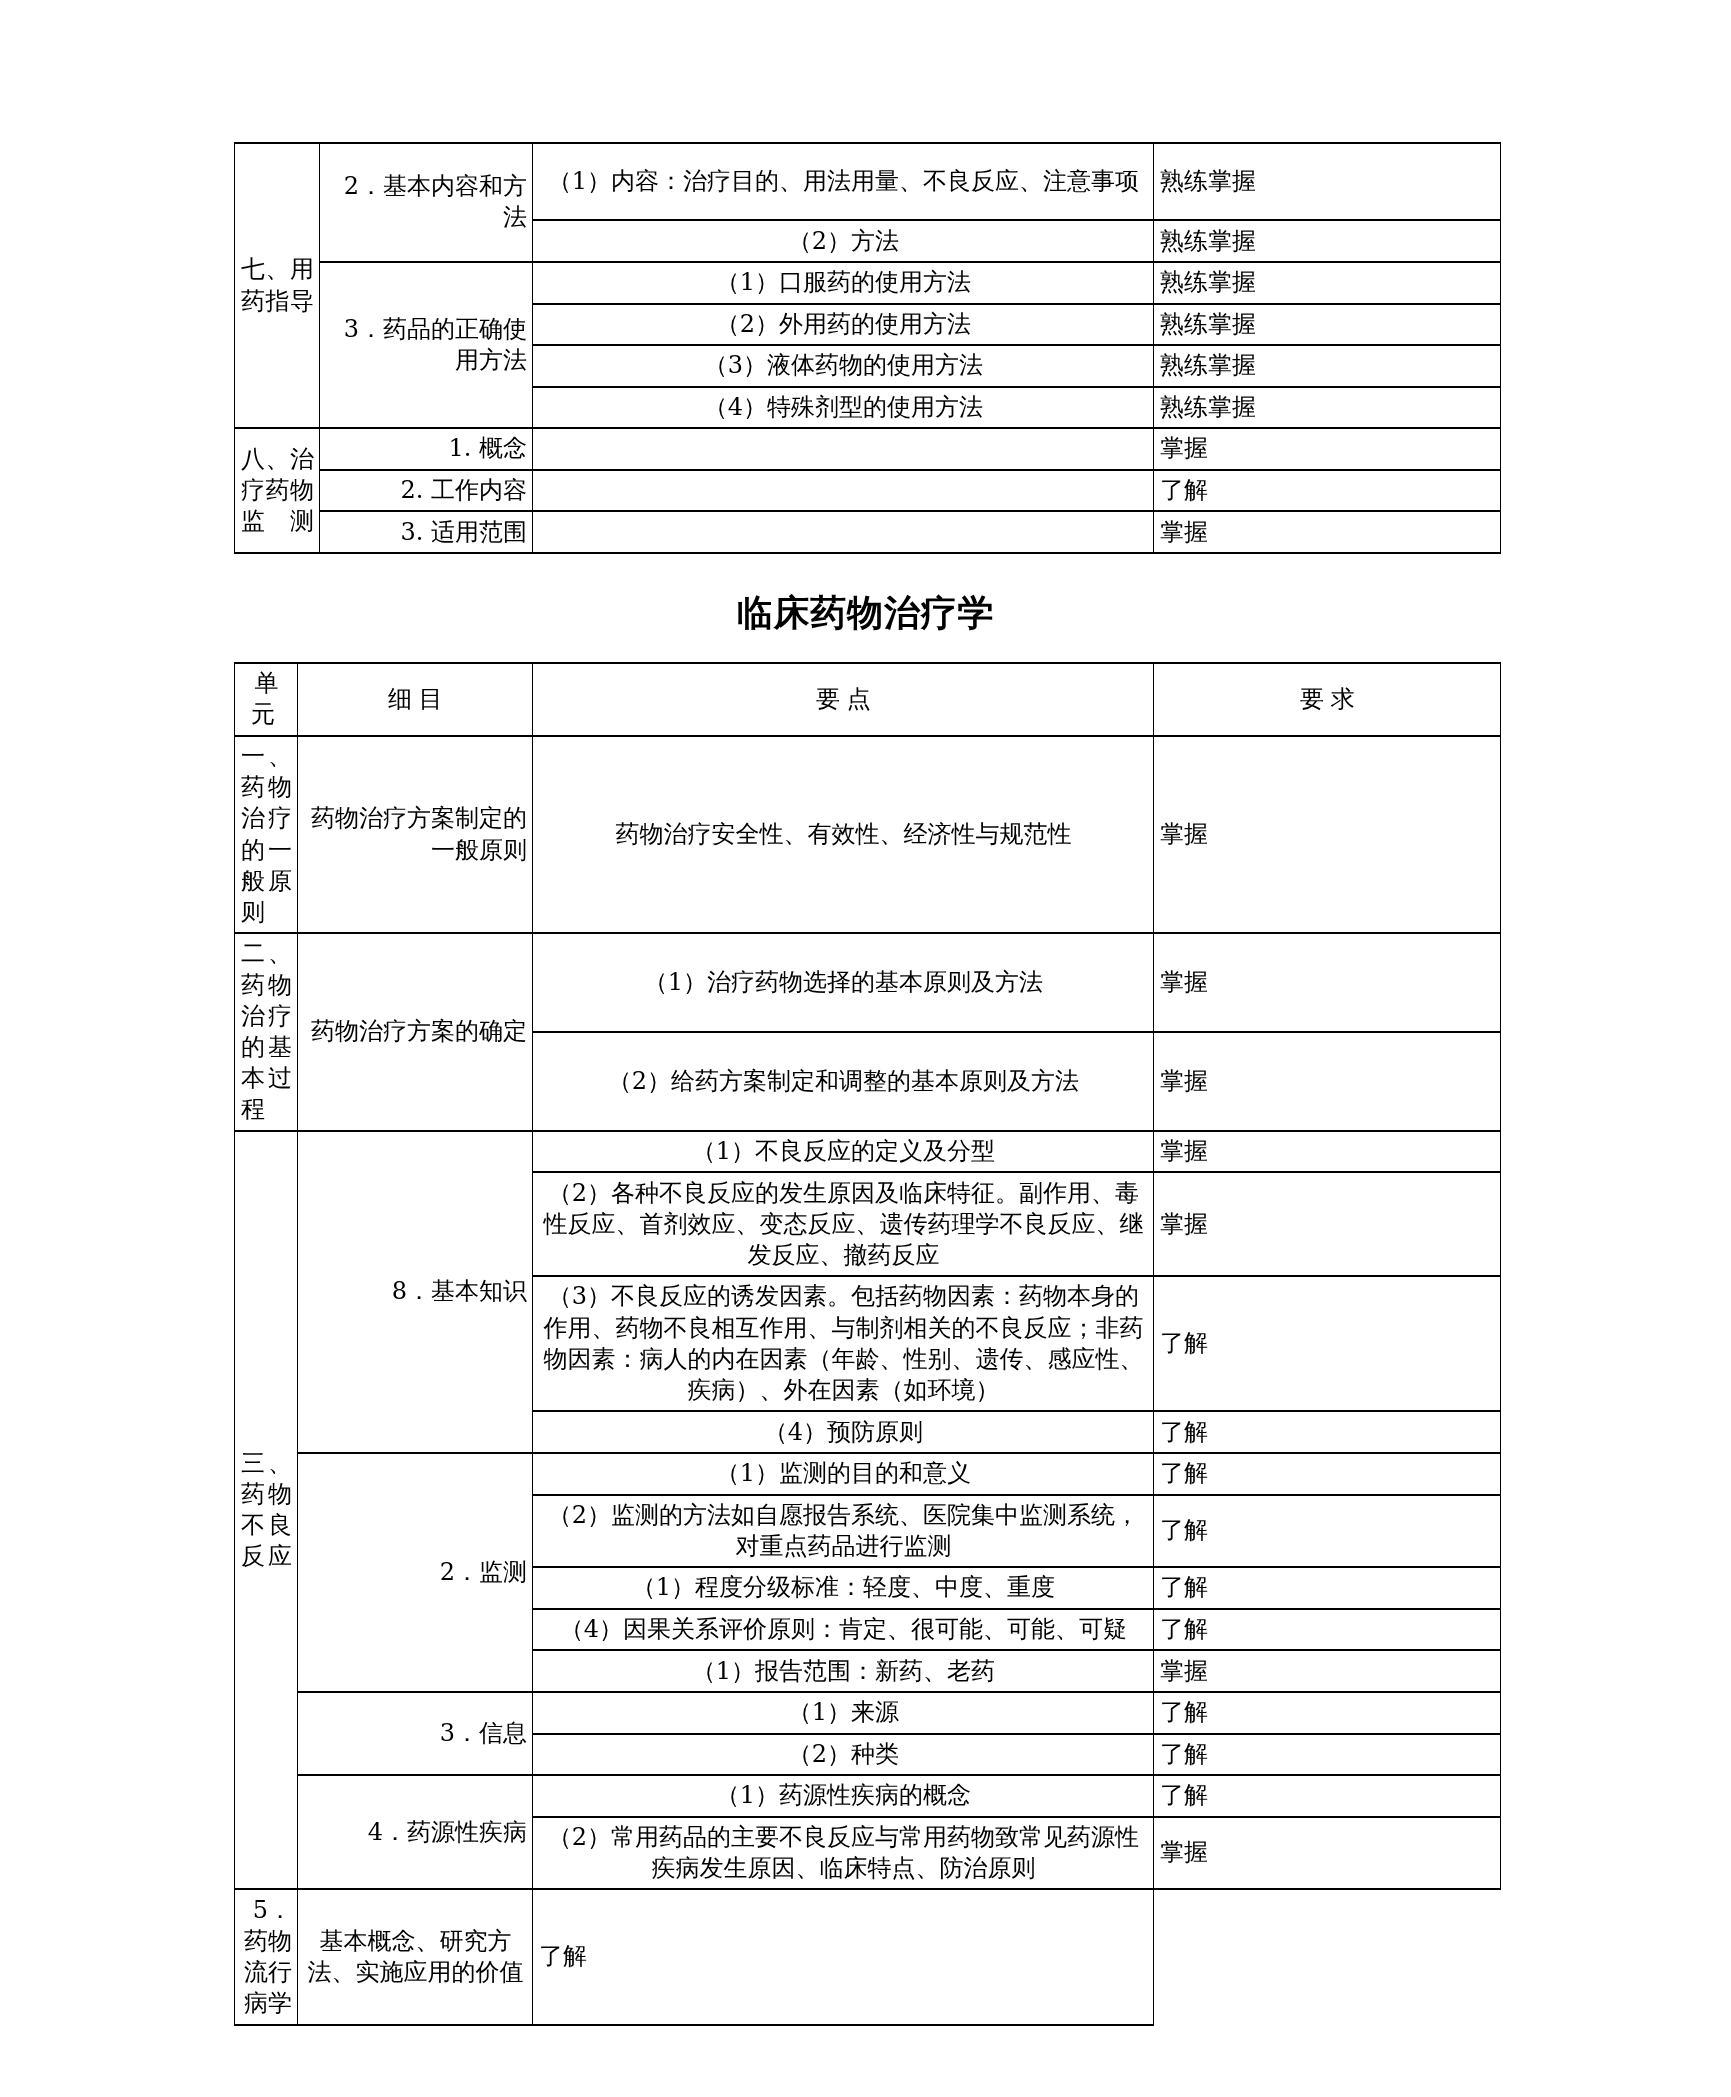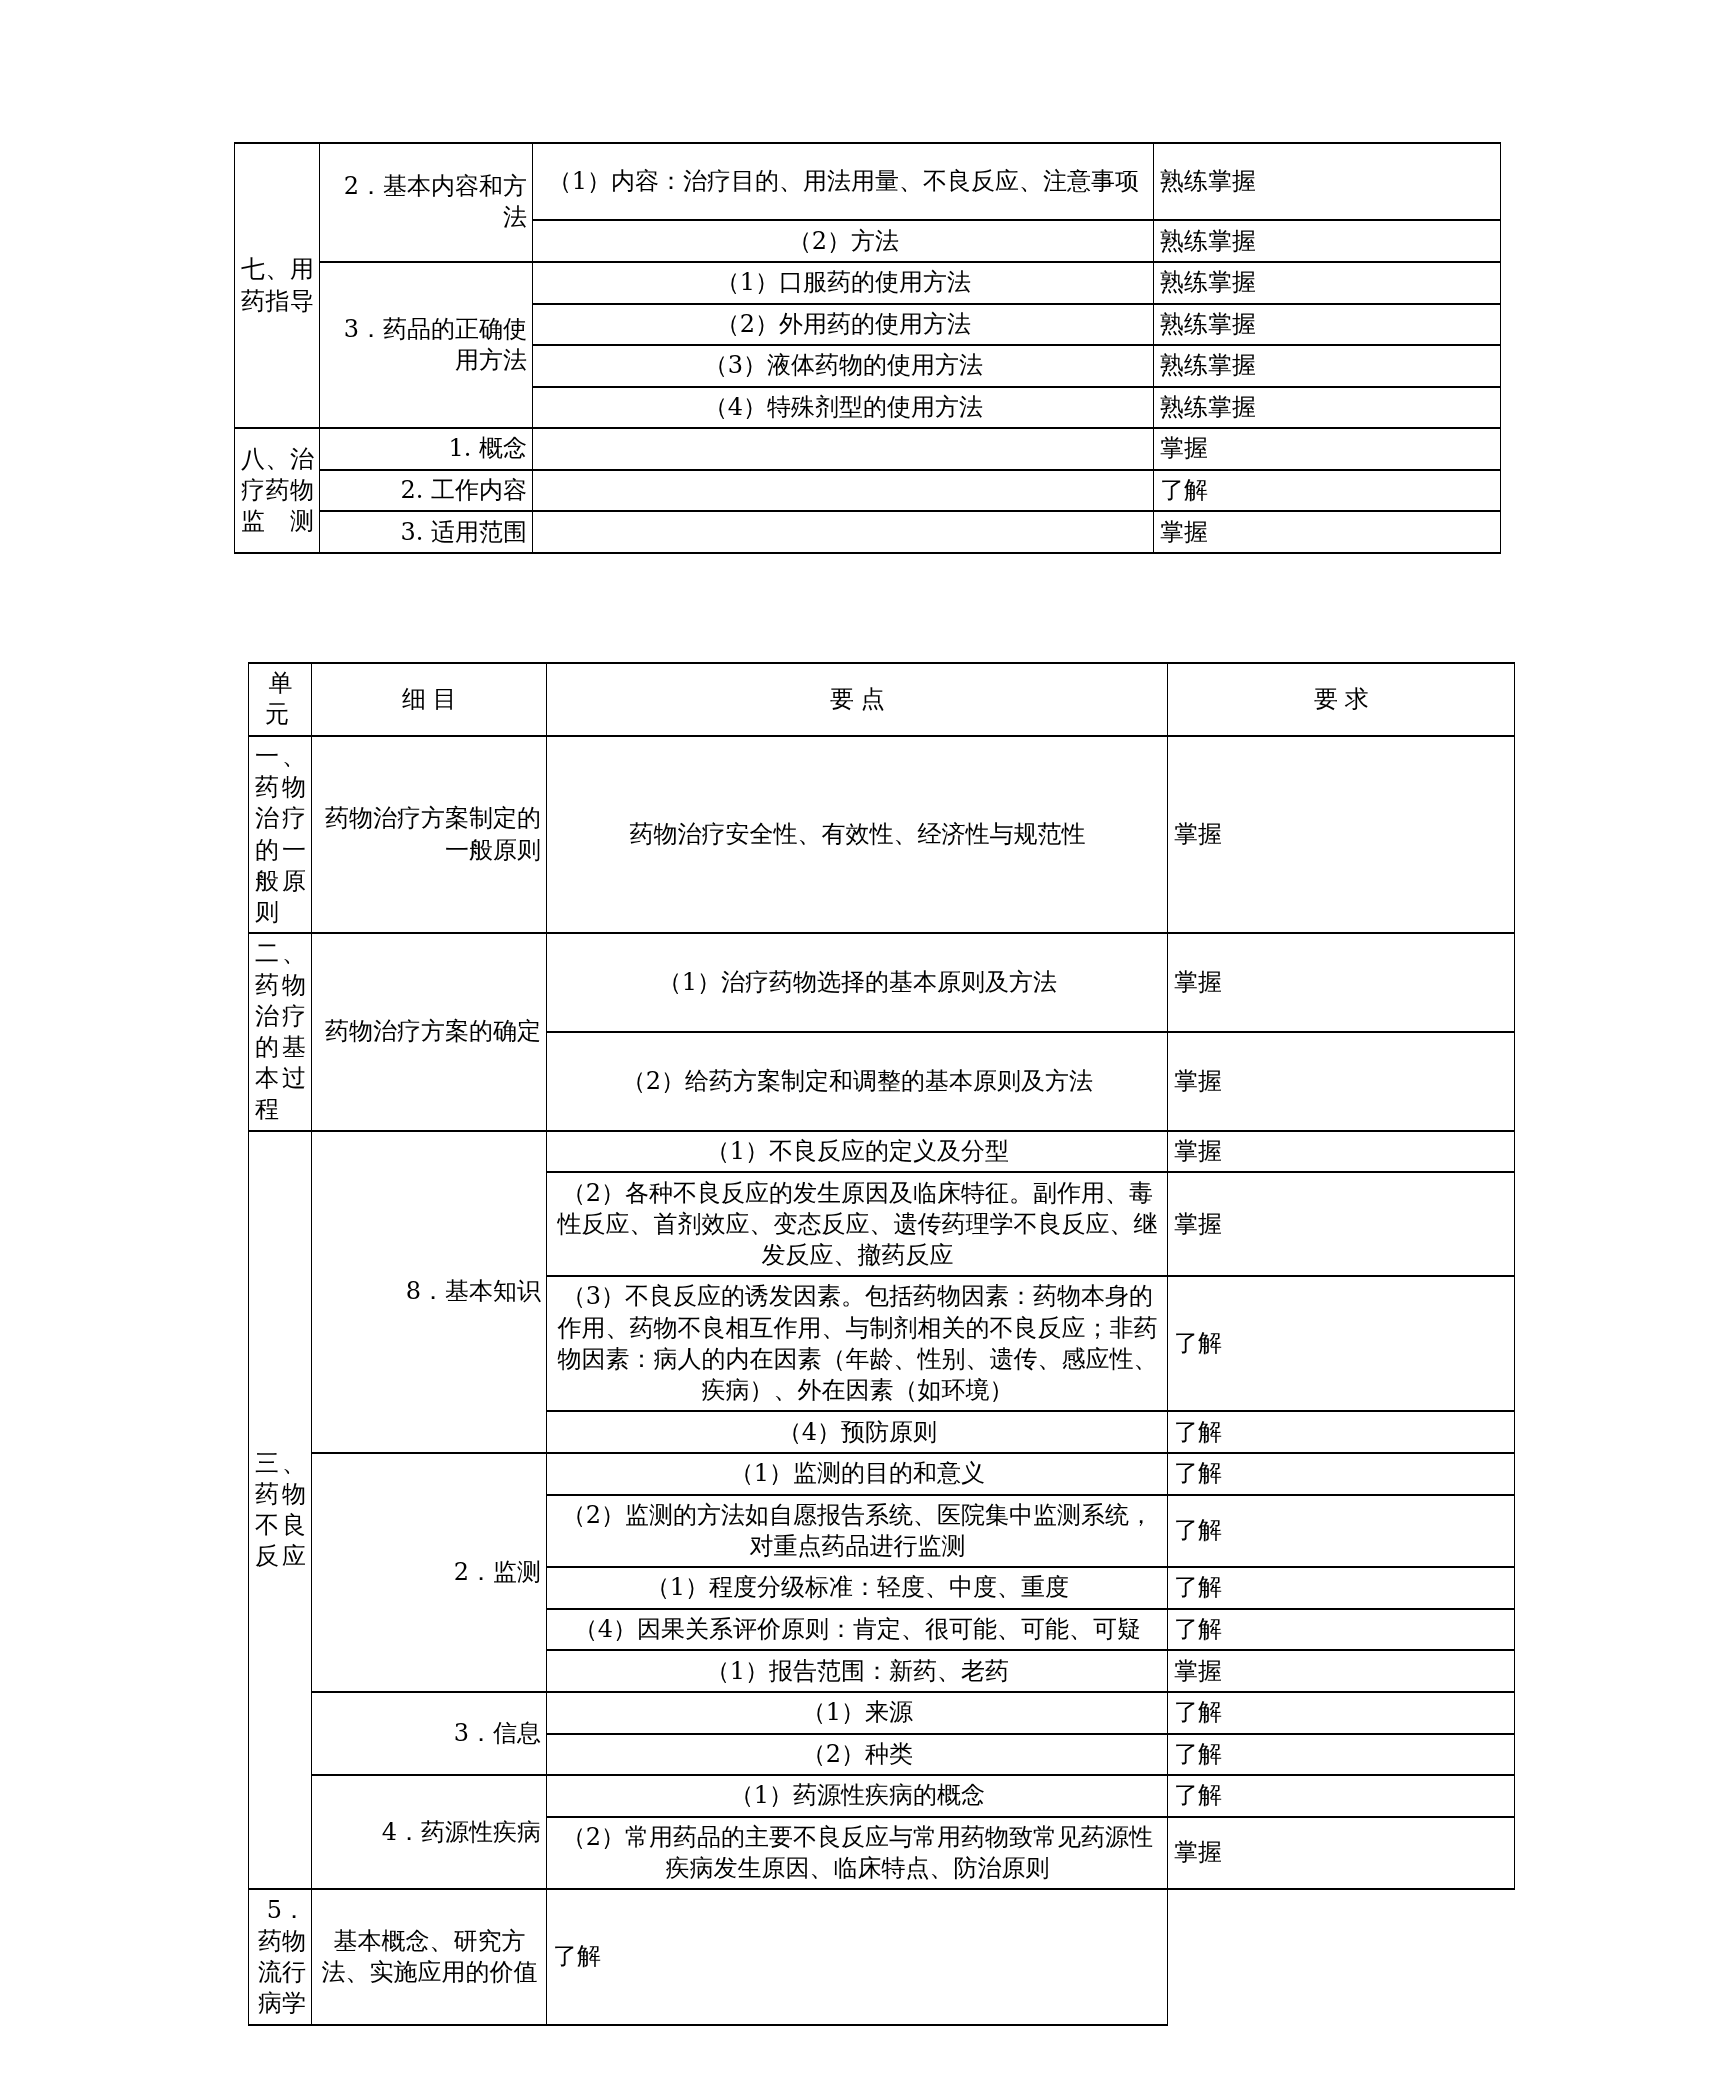--- a/index.html
+++ b/index.html
@@ -72,21 +72,21 @@
     font-family: "DejaVu Sans", "Liberation Sans", sans-serif;
     font-weight: bold;
     font-size: 36px;
     line-height: 1;
     letter-spacing: 0.8px;
   }
 
   
   #main-table {
     position: absolute;
-    left: 248px;
+    left: 234px;
     top: 662px;
     width: 1266px;
   }
 
   .hdr { text-align: center; letter-spacing: 6.7px; text-indent: 6.7px; }
 </style>
 </head>
 <body>
 
 <div class="page">
@@ -138,20 +138,21 @@
         <td class="c-req">了解</td>
       </tr>
       <tr>
         <td class="c-detail">3. 适用范围</td>
         <td class="c-point"></td>
         <td class="c-req">掌握</td>
       </tr>
     </tbody>
   </table>
 
+  <div id="doc-title">临床药物治疗学</div>
 
   <table id="main-table" class="doc-table">
     <colgroup>
       <col style="width:63px">
       <col style="width:235px">
       <col style="width:621px">
       <col style="width:347px">
     </colgroup>
     <tbody>
 

